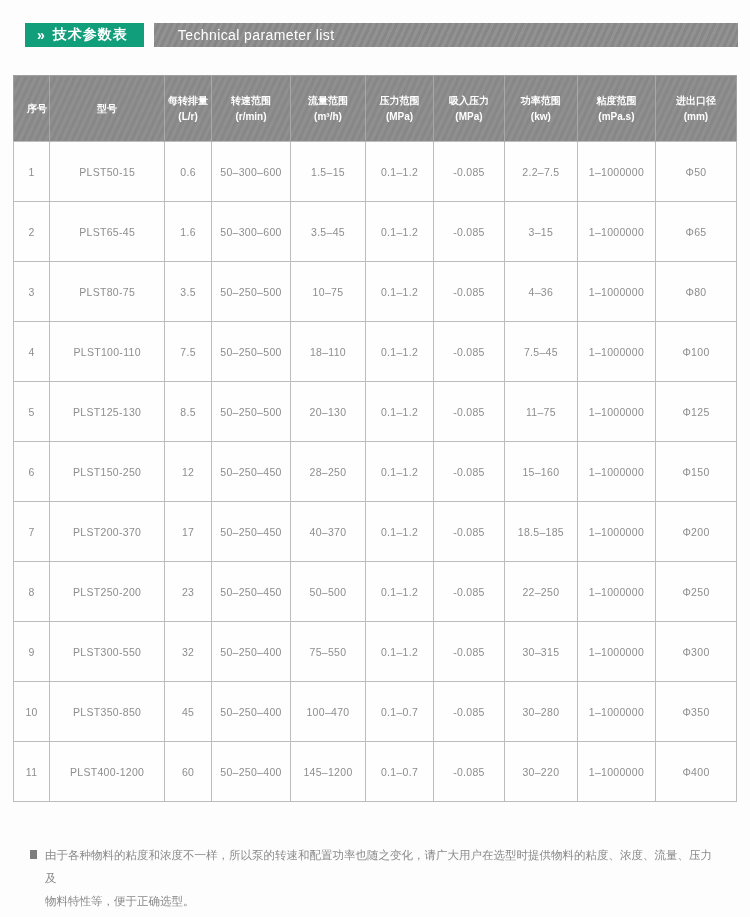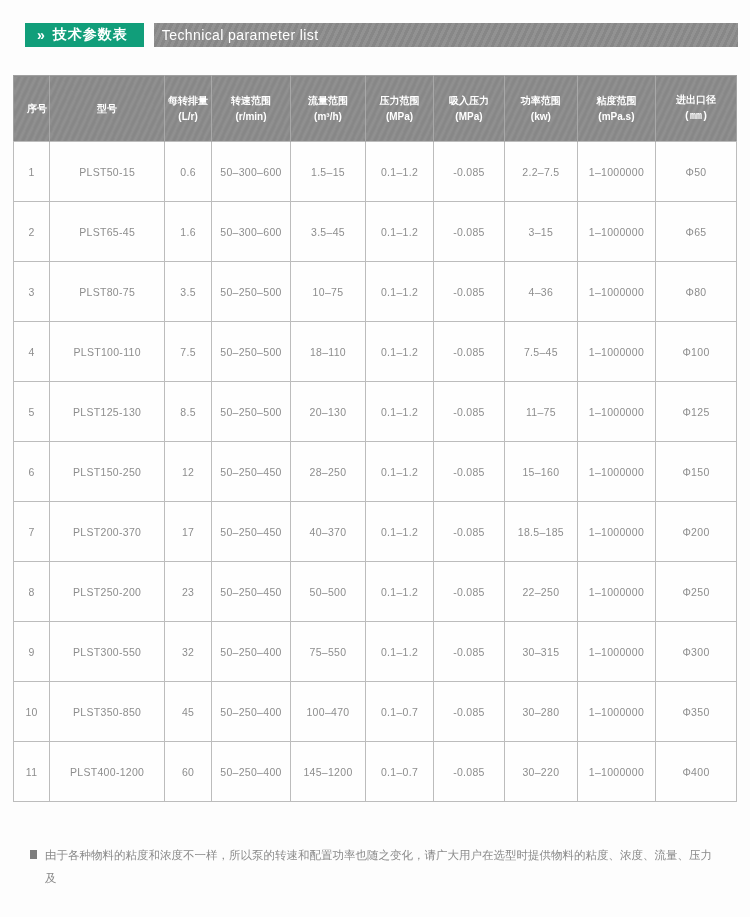--- a/index.html
+++ b/index.html
@@ -42,21 +42,21 @@
     font-size:14px;
     font-weight:bold;
     line-height:1;
   }
   .title-bar{
     background:var(--bar-gray);
     color:#ffffff;
     flex:1;
     display:flex;
     align-items:center;
-    padding-left:8px;
+    padding-left:24px;
     font-size:14px;
     letter-spacing:0.4px;
     background-image:repeating-linear-gradient(115deg,rgba(255,255,255,0.05) 0 3px,rgba(0,0,0,0.04) 3px 6px);
   }
   
   .table-wrap{
     margin:28px 13px 0 13px;
   }
   table{
     width:100%;
@@ -72,21 +72,21 @@
     font-weight:bold;
     height:66px;
     text-align:center;
     vertical-align:middle;
     border-left:1px solid #a8a8a8;
     border-right:1px solid #a8a8a8;
     line-height:1.6;
     padding:0 1px;
   }
   thead th:first-child{border-left:none;padding-left:12px;}
-  thead th:last-child{border-right:none;font-family:Liberation Mono, monospace;}
+  thead th:last-child{border-right:none;}
   tbody td{
     height:60px;
     text-align:center;
     vertical-align:middle;
     font-size:10.5px;
     color:var(--body-text);
     border:1px solid var(--cell-border);
     background:#fefefe;
     letter-spacing:0.3px;
   }
@@ -311,14 +311,15 @@
           <td>Φ400</td>
         </tr>
       </tbody>
   </table>
 </div>
 
 <div class="footnote">
   <div class="note-bullet"></div>
   <div class="note-text">
     <span>由于各种物料的粘度和浓度不一样，所以泵的转速和配置功率也随之变化，请广大用户在选型时提供物料的粘度、浓度、流量、压力及</span>
+    <span>物料特性等，便于正确选型。</span>
   </div>
 </div>
 
 </body></html>

